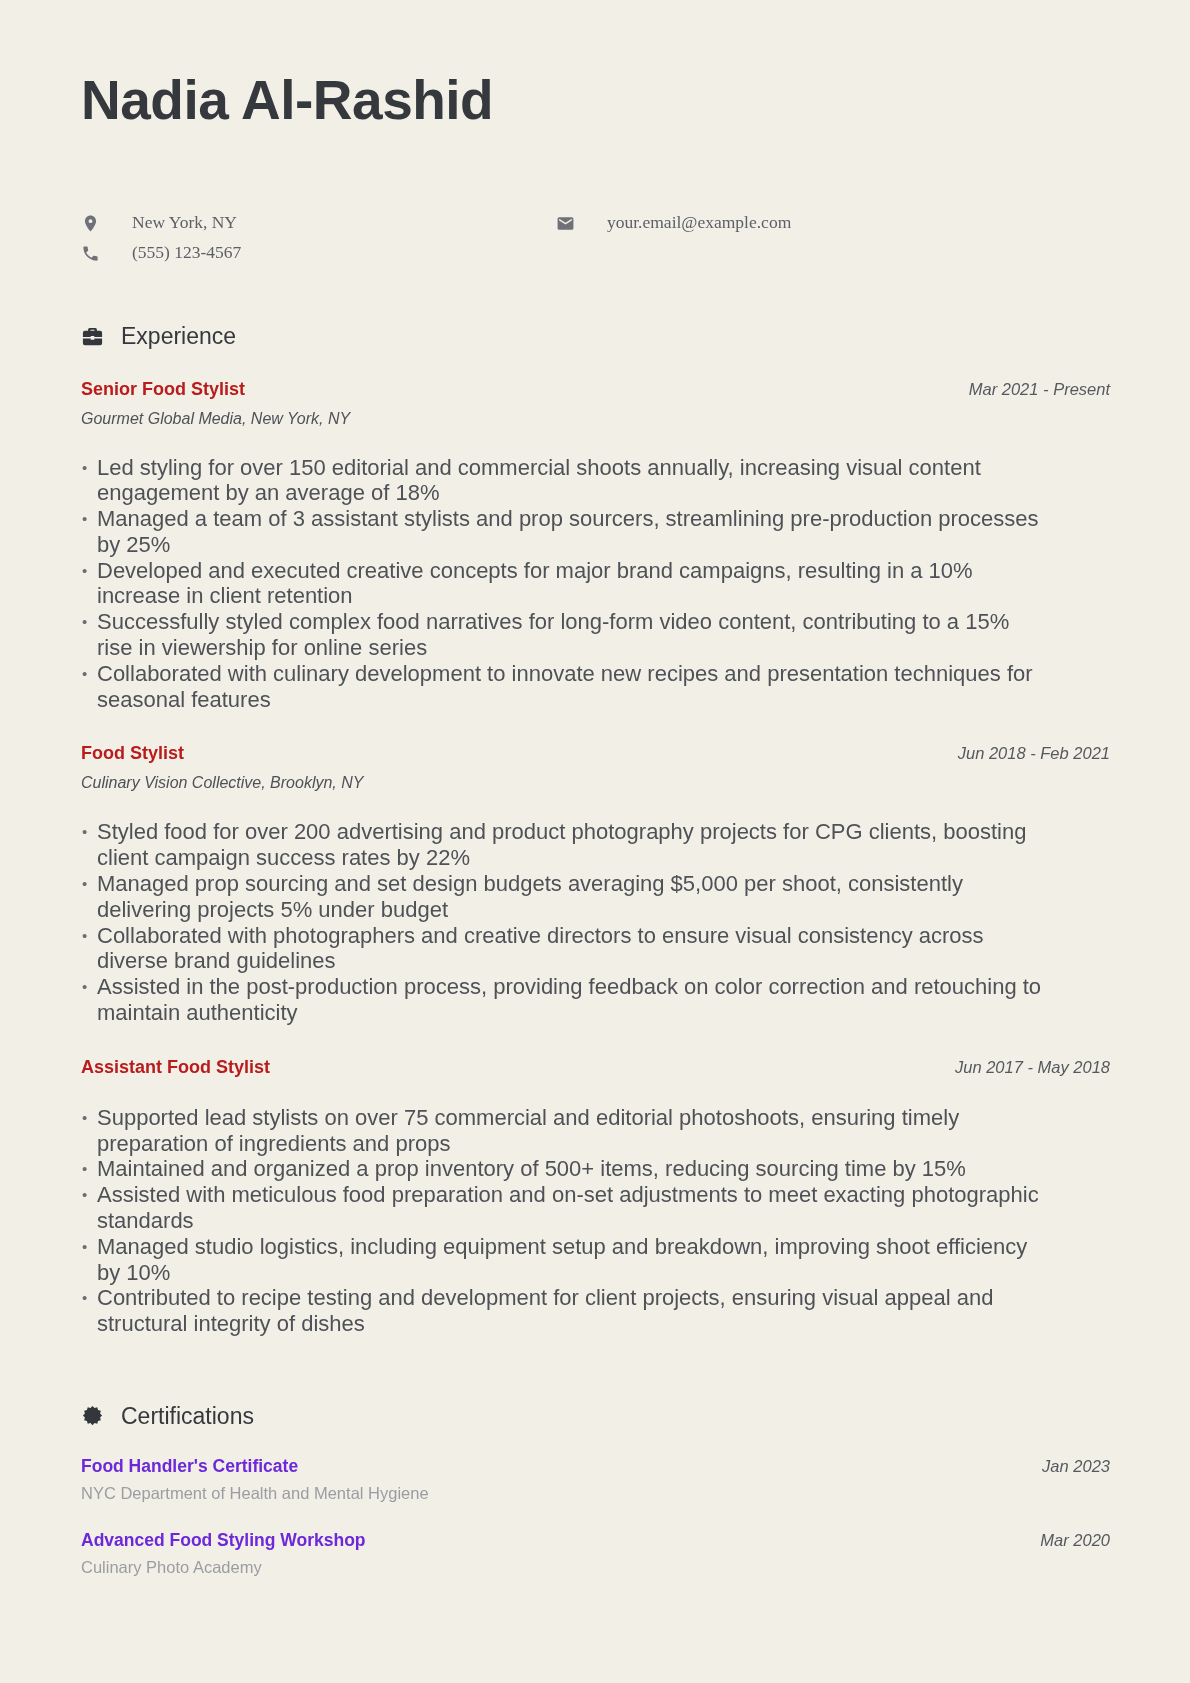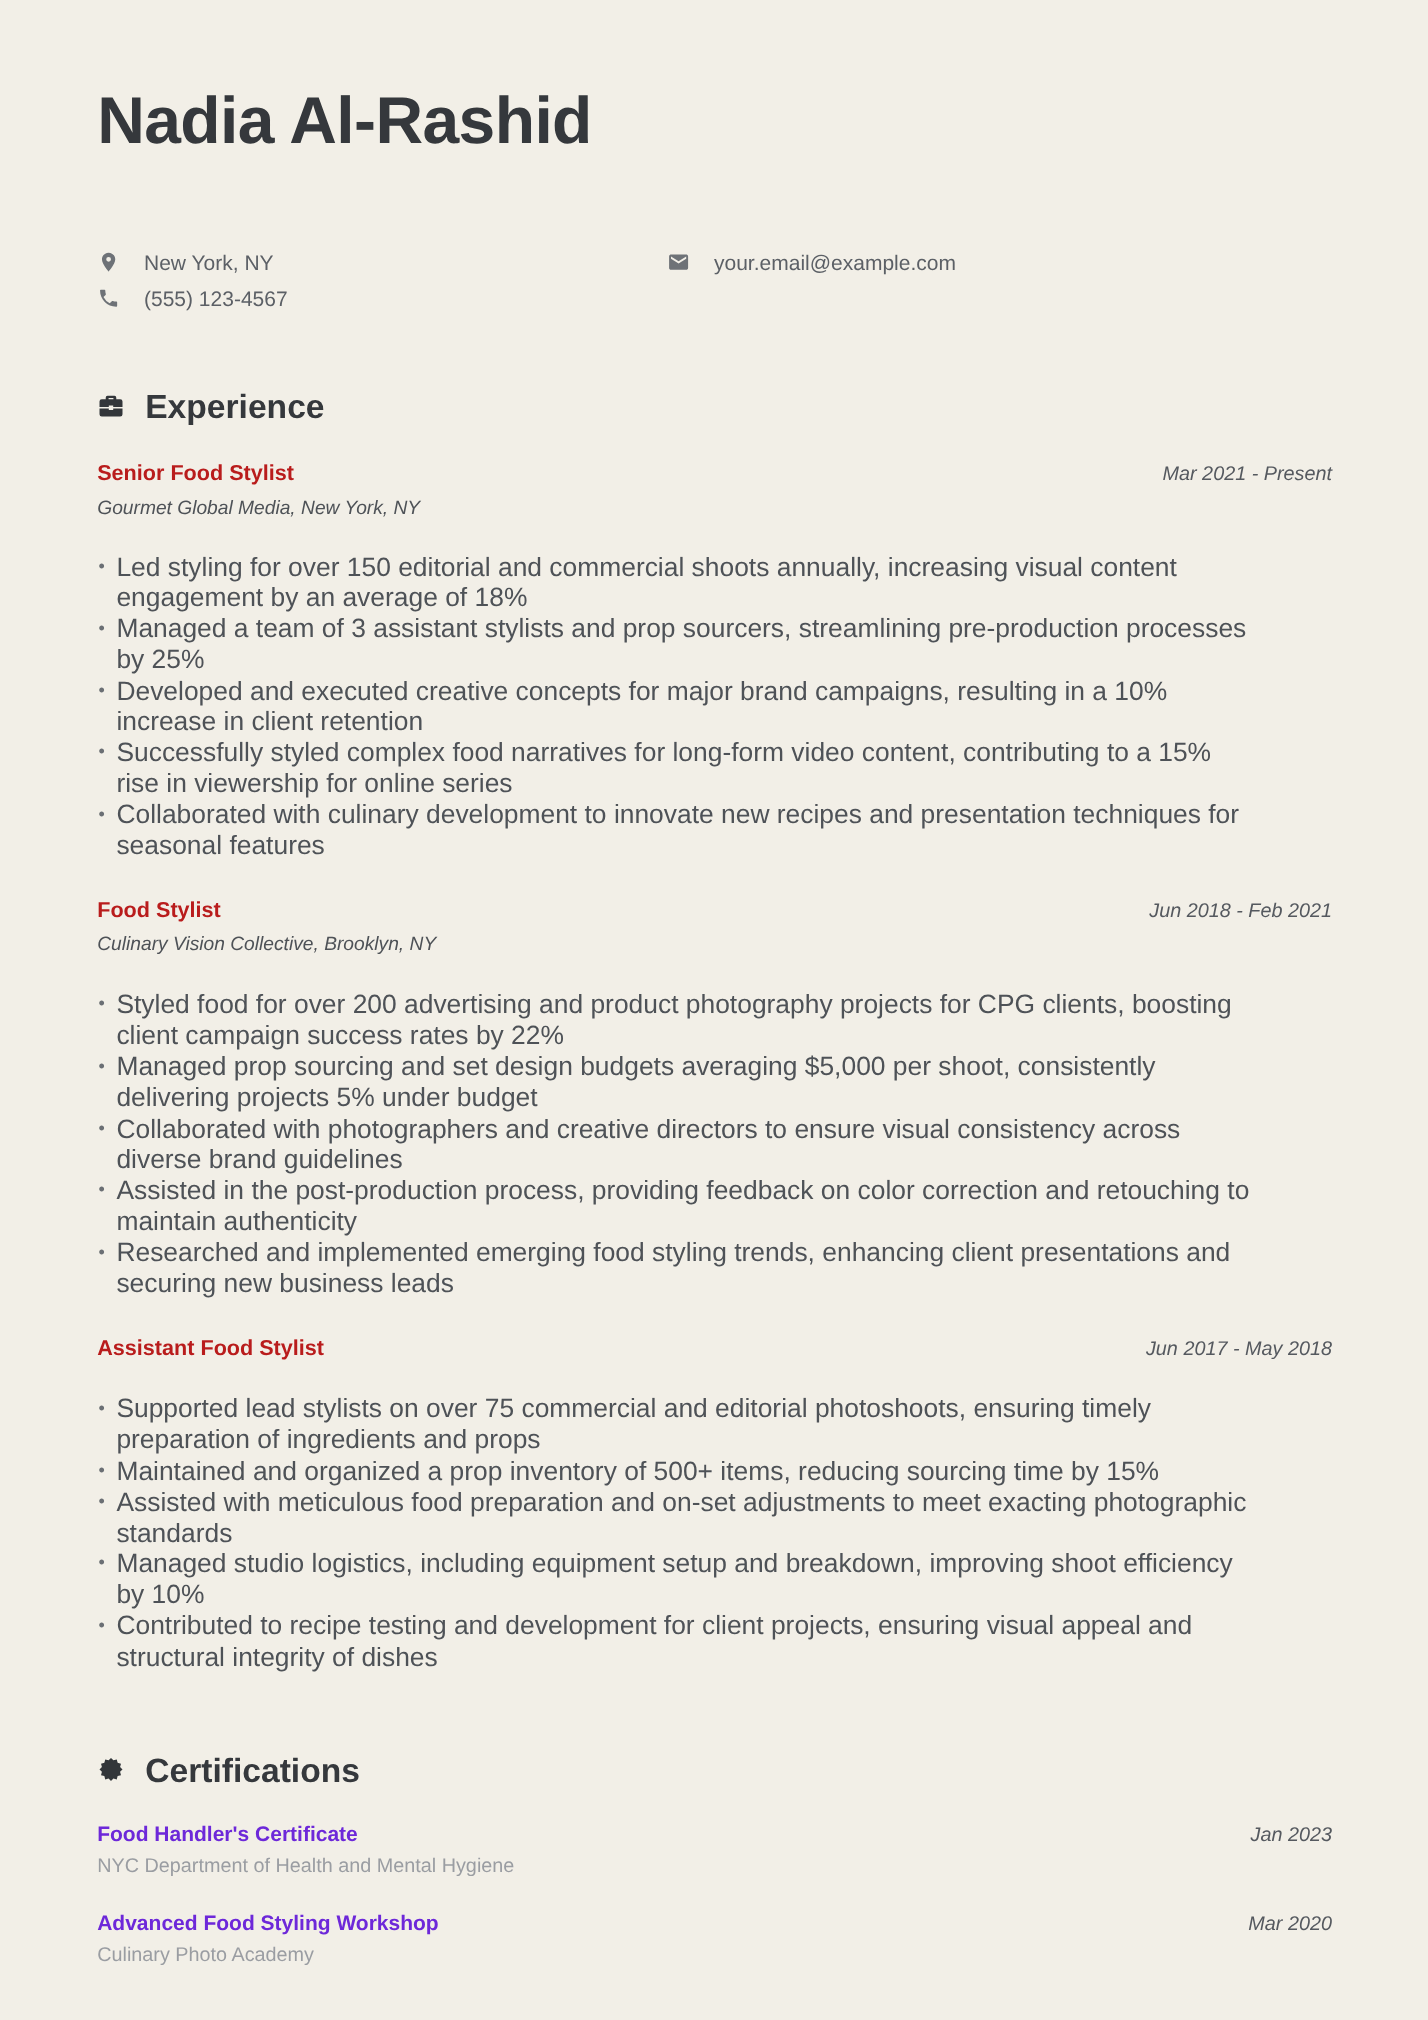--- a/index.html
+++ b/index.html
@@ -17,30 +17,30 @@
   .name {
     font-size:55px;
     font-weight:700;
     color:#35383c;
     letter-spacing:-0.5px;
     line-height:1.1;
   }
   .contact { margin-top:78px; display:flex; }
   .contact-col-left { flex:0 0 475px; display:flex; flex-direction:column; gap:6px; }
   .contact-col-right { flex:1; }
-  .contact-row { display:flex; align-items:flex-start; gap:20px; height:24px; }
+  .contact-row { display:flex; align-items:flex-end; gap:32px; height:24px;font-family:Liberation Serif, serif; }
   .contact-row .c-icon { width:19px; height:19px; flex:0 0 19px; color:#6e7277; display:flex; align-items:center; justify-content:center; }
   .contact-row .c-icon svg { width:100%; height:100%; fill:currentColor; }
   .contact-text { font-size:17.5px; color:#5c6066; }
 
   
   .section-header { display:flex; align-items:center; gap:17px; }
   .section-header .s-icon { width:23px; height:23px; color:#33363a; display:flex; }
   .section-header .s-icon svg { width:100%; height:100%; fill:currentColor; }
-  .section-title { font-size:28px; font-weight:700; color:#35383c; }
+  .section-title { font-size:23px; font-weight:400; color:#35383c; }
 
   .experience-section { margin-top:60px; }
   .job { margin-top:29px; }
   .job + .job { margin-top:31px; }
   .job-title-row, .cert-title-row { display:flex; justify-content:space-between; align-items:baseline; }
   .job-title { font-size:18px; font-weight:700; color:#b91c1c; }
   .job-dates, .cert-date { font-size:16.5px; font-style:italic; color:#55595f; }
   .job-company { margin-top:10px; font-size:16px; font-style:italic; color:#4e5257; }
   .job-bullets {
     margin-top:27px;
@@ -137,21 +137,20 @@
       <div class="job-title-row">
         <span class="job-title">Food Stylist</span>
         <span class="job-dates">Jun 2018 - Feb 2021</span>
       </div>
       <div class="job-company">Culinary Vision Collective, Brooklyn, NY</div>
       <ul class="job-bullets">
         <li>Styled food for over 200 advertising and product photography projects for CPG clients, boosting client campaign success rates by 22%</li>
         <li>Managed prop sourcing and set design budgets averaging $5,000 per shoot, consistently delivering projects 5% under budget</li>
         <li>Collaborated with photographers and creative directors to ensure visual consistency across diverse brand guidelines</li>
         <li>Assisted in the post-production process, providing feedback on color correction and retouching to maintain authenticity</li>
-        <li>Researched and implemented emerging food styling trends, enhancing client presentations and securing new business leads</li>
       </ul>
     </div>
 
     <div class="job">
       <div class="job-title-row">
         <span class="job-title">Assistant Food Stylist</span>
         <span class="job-dates">Jun 2017 - May 2018</span>
       </div>
       <ul class="job-bullets">
         <li>Supported lead stylists on over 75 commercial and editorial photoshoots, ensuring timely preparation of ingredients and props</li>

